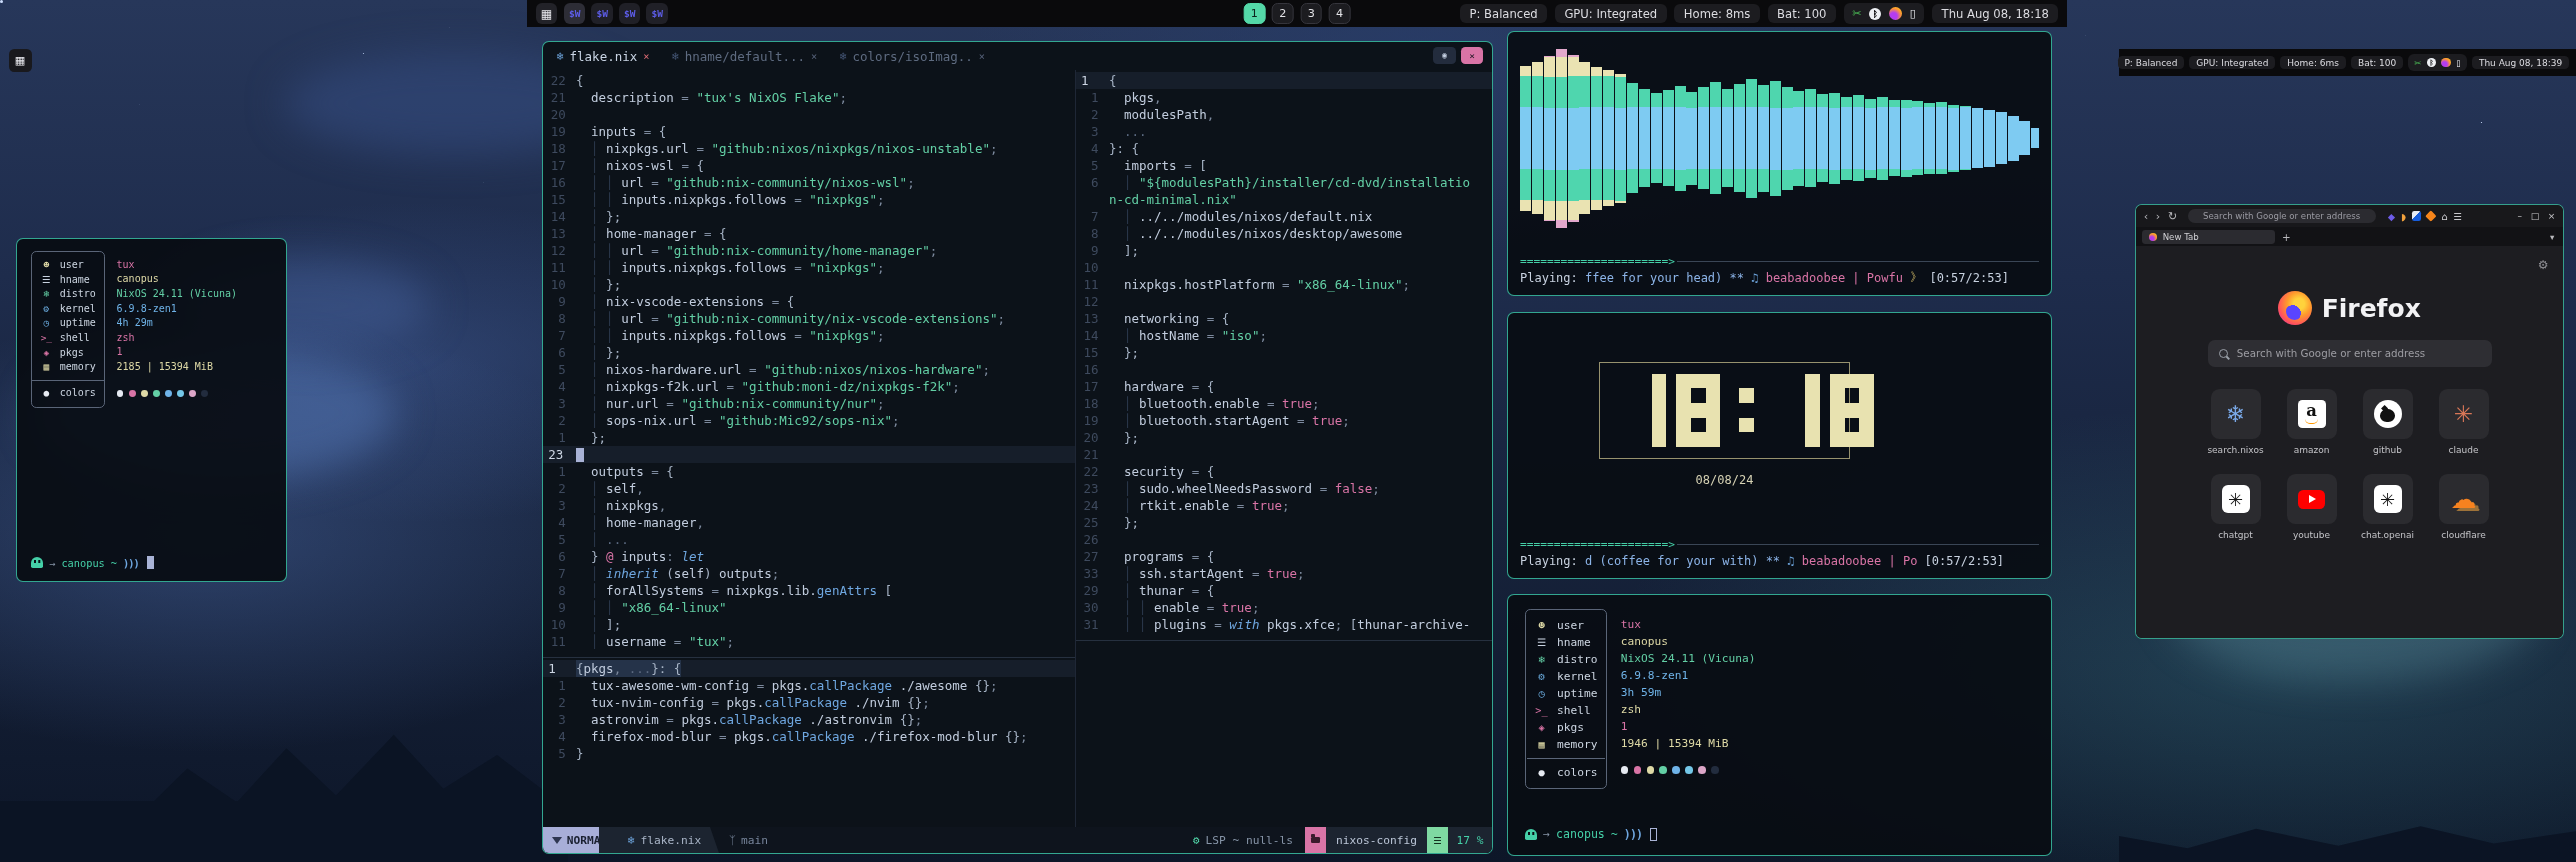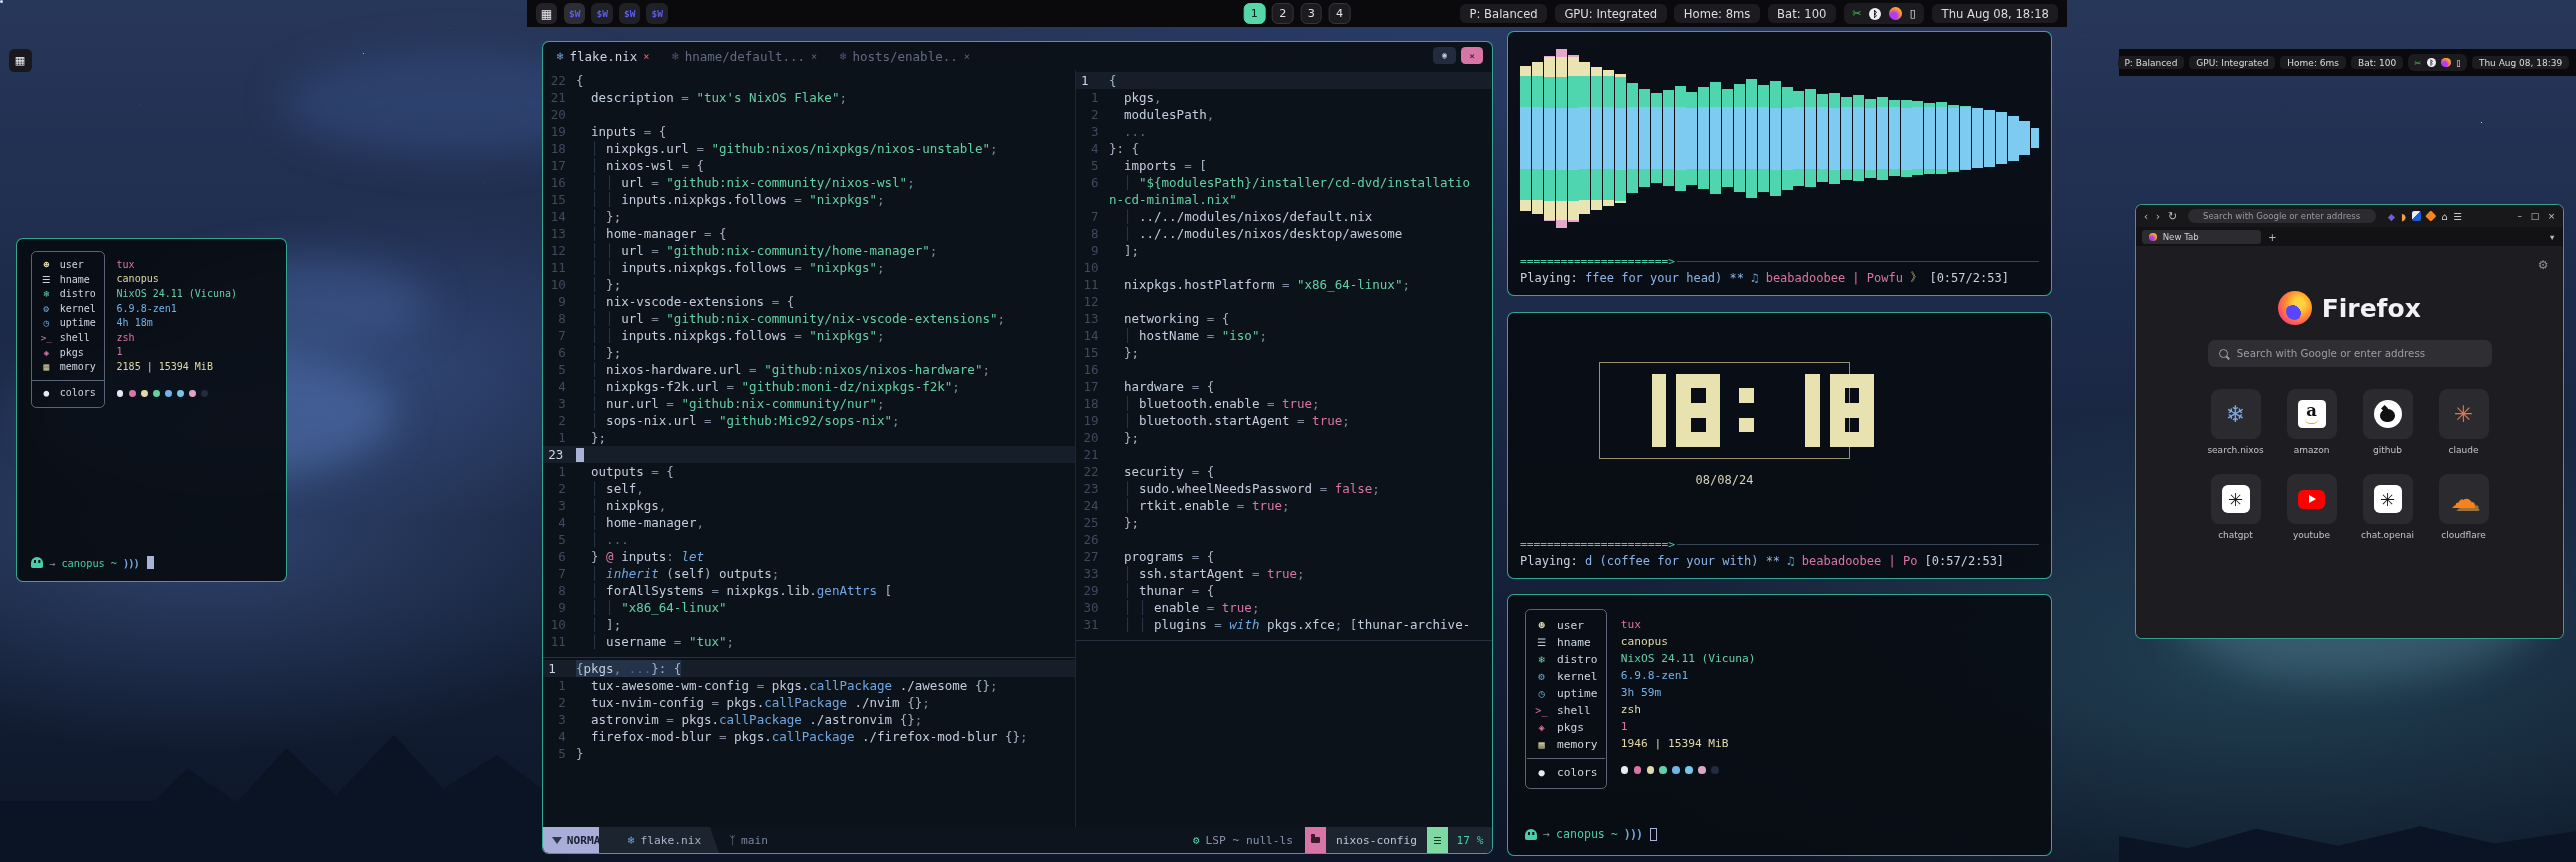--- a/index.html
+++ b/index.html
@@ -167,21 +167,21 @@
   .ff-ext{display:flex;gap:6px;align-items:center;margin-left:1.7px}
   .ex{display:inline-flex;align-items:center;justify-content:center}
   .ex-ublock{color:#6d5ce8;font-size:9.5px}
   .ex-swoosh{color:#f2a13c;font-size:9.5px}
   .ex-bitwarden{width:9.5px;height:9.5px;border-radius:2.2px;background:linear-gradient(135deg,#e8ecf4 0 45%,#175ddc 45%)}
   .ex-metamask{width:7.7px;height:7.7px;background:#f6851b;transform:rotate(45deg);border-radius:1.3px}
   .ex-home{color:#d8d8dc;font-size:9.5px}
   .ex-menu{color:#c8c8cc;font-size:9.5px}
   .ff-controls{margin-left:auto;display:flex;gap:8.6px;color:#c8c8cc;font-size:9px;align-items:center}
   .ff-tabs{height:19px;background:#121215;display:flex;align-items:center;padding:0 6px;gap:6.9px;flex:0 0 auto;position:relative}
-  .ff-tab{width:119px;height:14.6px;background:#2b2b30;border-radius:3.4px;display:flex;align-items:center;gap:5.2px;
+  .ff-tab{width:133px;height:14.6px;background:#2b2b30;border-radius:3.4px;display:flex;align-items:center;gap:5.2px;
     padding:0 6.9px;color:#d0d0d4;font-size:8.6px}
   .ff-tabico{width:8.6px;height:8.6px;border-radius:50%;background:radial-gradient(circle at 35% 70%,#b43cf0 25%,#ff9a2c 60%,#ffd23c 100%);flex:0 0 auto}
   .ff-plus{color:#b8b8bc;font-size:10.3px}
   .ff-chevron{position:absolute;right:8.6px;color:#b8b8bc;font-size:8.6px}
   .ff-content{flex:1;position:relative;background:#1d1d21}
   .ff-gear{position:absolute;top:12px;right:14.6px;color:#909095;font-size:12px}
   .ff-logo-row{display:flex;align-items:center;justify-content:center;gap:9.5px;margin-top:45px}
   .ff-logo{width:34px;height:34px;border-radius:50%;background:radial-gradient(circle at 62% 38%,#ffd23c 0 18%,#ff9a2c 40%,#ff4f5e 70%,#b43cf0 100%);position:relative}
   .ff-logo::after{content:"";position:absolute;left:7.7px;top:11.2px;width:17px;height:17px;border-radius:50%;
     background:radial-gradient(circle at 40% 60%,#5a45ff 0 55%,transparent 56%)}
@@ -310,21 +310,21 @@
           <div class="frow">
             <span class="ficon" style="color: rgb(230, 234, 242);">●</span>
             <span class="flabel">colors</span>
           </div>
         </div>
         <div class="fvals">
           <div class="fval c-pink">tux</div>
           <div class="fval c-cream">canopus</div>
           <div class="fval c-green">NixOS 24.11 (Vicuna)</div>
           <div class="fval c-blue">6.9.8-zen1</div>
-          <div class="fval c-blue">4h 18m</div>
+          <div class="fval c-blue">4h 29m</div>
           <div class="fval c-pink">zsh</div>
           <div class="fval c-pink">1</div>
           <div class="fval c-cream">2185 | 15394 MiB</div>
           <div class="fval" style="height: 11.2px;"></div>
           <div class="dotrow">
             <span class="dot" style="background: rgb(230, 234, 242);"></span>
             <span class="dot" style="background: rgb(217, 116, 166);"></span>
             <span class="dot" style="background: rgb(222, 217, 166);"></span>
             <span class="dot" style="background: rgb(99, 207, 165);"></span>
             <span class="dot" style="background: rgb(111, 179, 232);"></span>
@@ -351,21 +351,21 @@
         <span class="tx">flake.nix</span>
         <span class="cl">×</span>
       </div>
       <div class="ntab">
         <span class="nix">❄</span>
         <span class="tx">hname/default...</span>
         <span class="cl">×</span>
       </div>
       <div class="ntab">
         <span class="nix">❄</span>
-        <span class="tx">hosts/enable..</span>
+        <span class="tx">colors/isoImag..</span>
         <span class="cl">×</span>
       </div>
       <div class="nvim-btns">
         <span class="nvb1">◉</span>
         <span class="nvb2">×</span>
       </div>
     </div>
     <div class="nmain">
       <div class="ncol-l">
         <div class="pane" id="pane-left">

